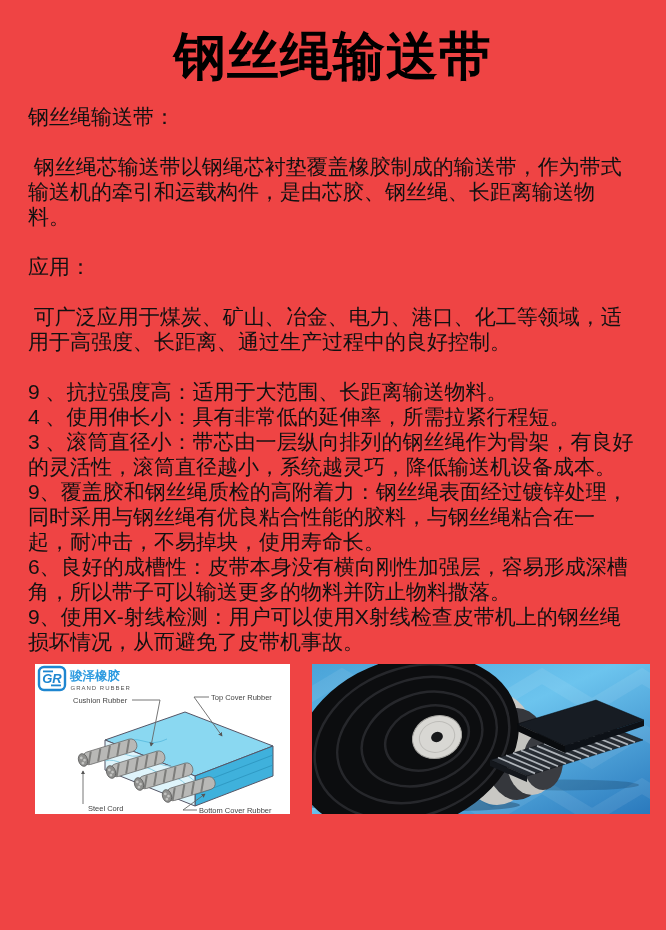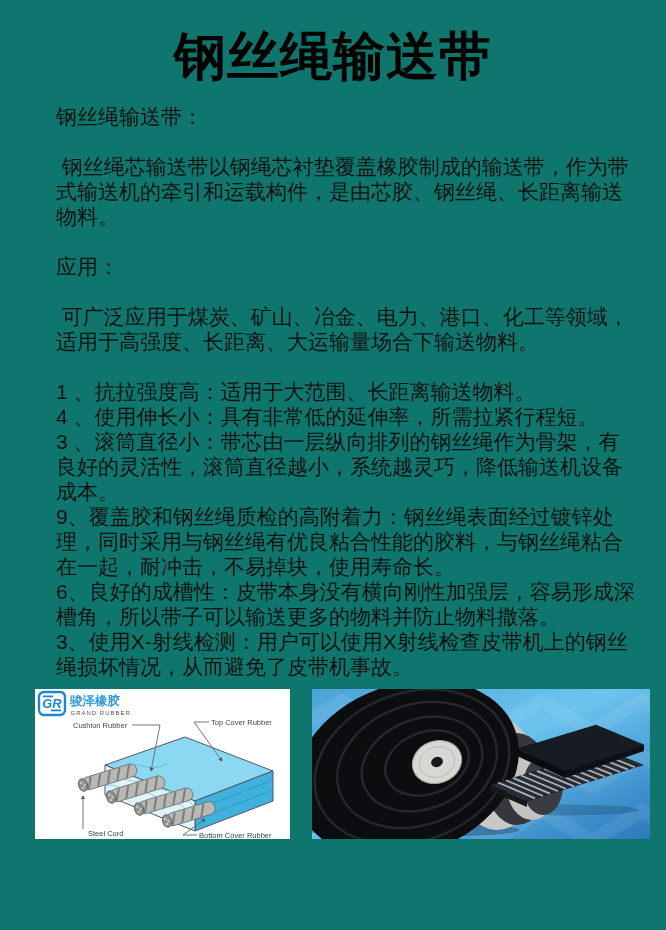--- a/index.html
+++ b/index.html
@@ -1,27 +1,27 @@
 <!DOCTYPE html>
 <html lang="zh"><head>
 <meta charset="utf-8">
 <style>
   html,body{margin:0;padding:0;background:#ffffff;}
   body{
     width:666px;height:930px;overflow:hidden;
     font-family:"Liberation Sans","DejaVu Sans",sans-serif;
     color:#000;
   }
-  .page{width:666px;height:930px;position:relative;background:#0f766e;}
+  .page{width:666px;height:930px;position:relative;background:#ef4444;}
   .title{
     margin:0 0 10px 0;padding-top:18px;
     font-size:52px;line-height:76px;font-weight:700;
     text-align:center;letter-spacing:1px;color:#000;
   }
-  .content{padding:0 30px 0 56px;}
+  .content{padding:0 30px 0 28px;}
   .para{
     margin:0;font-size:21px;line-height:25px;min-height:25px;
     white-space:pre-wrap;color:#111;
   }
   .images-row{
     display:flex;align-items:flex-start;gap:22px;
     padding-left:35px;margin-top:10px;
   }
   .diagram-img{width:255px;height:150px;background:#fff;}
   .photo-img{width:338px;height:150px;}
@@ -34,28 +34,28 @@
 
   <h1 class="title">钢丝绳输送带</h1>
 
   <div class="content">
     <p class="para">钢丝绳输送带：</p>
     <p class="para"></p>
     <p class="para"> 钢丝绳芯输送带以钢绳芯衬垫覆盖橡胶制成的输送带，作为带式输送机的牵引和运载构件，是由芯胶、钢丝绳、长距离输送物料。</p>
     <p class="para"></p>
     <p class="para">应用：</p>
     <p class="para"></p>
-    <p class="para"> 可广泛应用于煤炭、矿山、冶金、电力、港口、化工等领域，适用于高强度、长距离、大运输量场合下输送物料。</p>
-    <p class="para"></p>
-    <p class="para">1 、抗拉强度高：适用于大范围、长距离输送物料。</p>
+    <p class="para"> 可广泛应用于煤炭、矿山、冶金、电力、港口、化工等领域，适用于高强度、长距离、通过生产过程中的良好控制。</p>
+    <p class="para"></p>
+    <p class="para">9 、抗拉强度高：适用于大范围、长距离输送物料。</p>
     <p class="para">4 、使用伸长小：具有非常低的延伸率，所需拉紧行程短。</p>
     <p class="para">3 、滚筒直径小：带芯由一层纵向排列的钢丝绳作为骨架，有良好的灵活性，滚筒直径越小，系统越灵巧，降低输送机设备成本。</p>
     <p class="para">9、覆盖胶和钢丝绳质检的高附着力：钢丝绳表面经过镀锌处理，同时采用与钢丝绳有优良粘合性能的胶料，与钢丝绳粘合在一起，耐冲击，不易掉块，使用寿命长。</p>
     <p class="para">6、良好的成槽性：皮带本身没有横向刚性加强层，容易形成深槽角，所以带子可以输送更多的物料并防止物料撒落。</p>
-    <p class="para">3、使用X-射线检测：用户可以使用X射线检查皮带机上的钢丝绳损坏情况，从而避免了皮带机事故。</p>
+    <p class="para">9、使用X-射线检测：用户可以使用X射线检查皮带机上的钢丝绳损坏情况，从而避免了皮带机事故。</p>
   </div>
 
   <div class="images-row">
 
     <svg class="diagram-img" viewBox="0 0 255 150" role="img">
       <defs>
         <marker id="arr" viewBox="0 0 8 8" refX="6" refY="4" markerWidth="5" markerHeight="5" orient="auto">
           <path d="M0,0 L7,4 L0,8 Z" fill="#555"></path>
         </marker>
       </defs>

